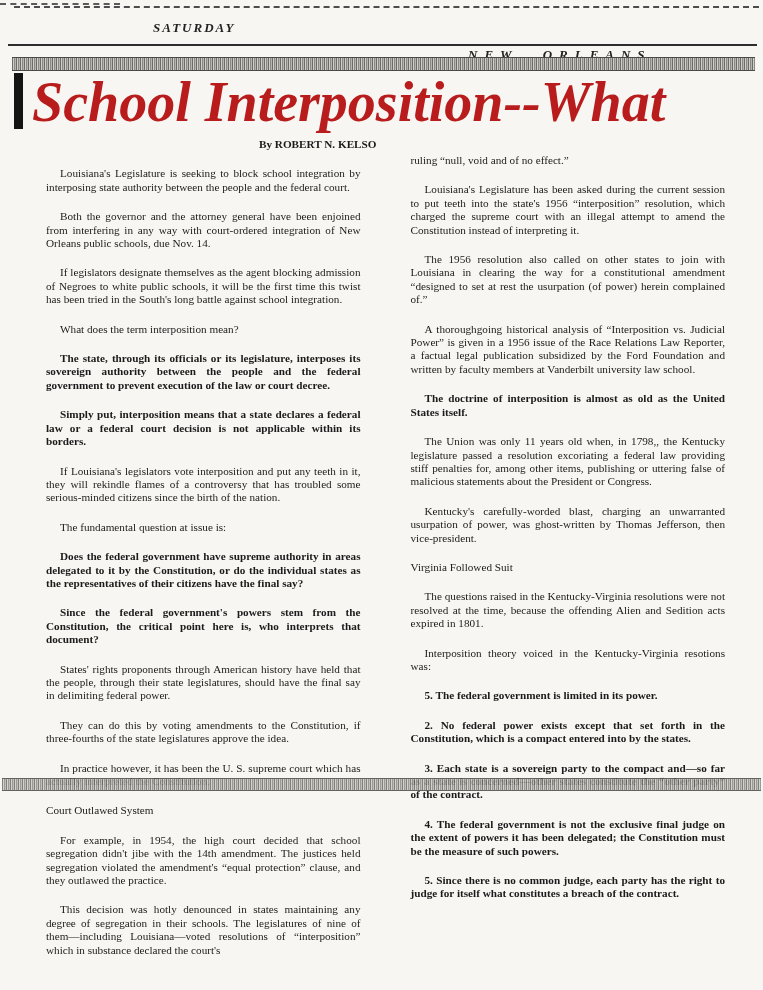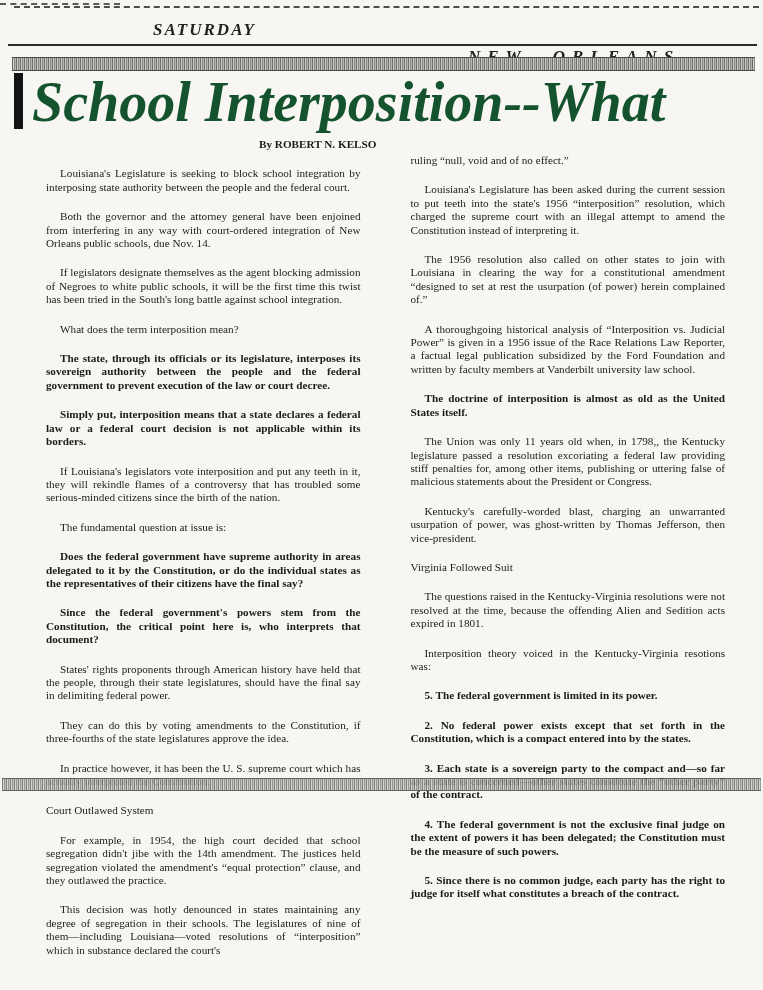--- a/index.html
+++ b/index.html
@@ -14,21 +14,21 @@
   .top-dashes{
     position:absolute;top:6px;left:14px;right:4px;height:0;
     border-top:2px dashed #4c4c4c;
   }
   .top-dashes2{
     position:absolute;top:3px;left:0px;width:120px;height:0;
     border-top:2px dashed #5a5a5a;
   }
   .header-row{position:absolute;top:20px;left:0;right:0;height:20px;}
   .hdr{
-    font-style:italic;font-weight:bold;font-size:17px;color:#222;
+    font-style:italic;font-weight:bold;font-size:13px;color:#222;
   }
   .hdr-left{position:absolute;left:153px;letter-spacing:2px;}
   .hdr-right{position:absolute;left:468px;letter-spacing:7px;word-spacing:14px;margin-top:27px;}
   .header-rule{
     position:absolute;top:44px;left:8px;right:6px;height:0;
     border-top:2px solid #2d2d2d;
   }
   .band{
     background:repeating-linear-gradient(90deg,
       #6d6d68 0px,#6d6d68 1px,
@@ -42,21 +42,21 @@
   .band-bottom{position:absolute;top:778px;left:2px;right:2px;height:11px;opacity:.85;}
   .headline-wrap{
     position:absolute;top:73px;left:14px;right:0;height:60px;
     display:flex;align-items:flex-start;overflow:hidden;
   }
   .headline-bar{width:9px;height:56px;background:#141414;margin-right:9px;flex:0 0 auto;}
   .headline{
     margin:0;white-space:nowrap;
     font-style:italic;font-weight:bold;
     font-size:56px;line-height:58px;letter-spacing:0px;
-    color:#14532d;
+    color:#b91c1c;
   }
   .columns{
     position:absolute;top:138px;left:30px;right:22px;
     display:flex;gap:18px;
   }
   .col{
     width:50%;
     font-size:11.2px;line-height:13.4px;
     text-align:justify;
   }

